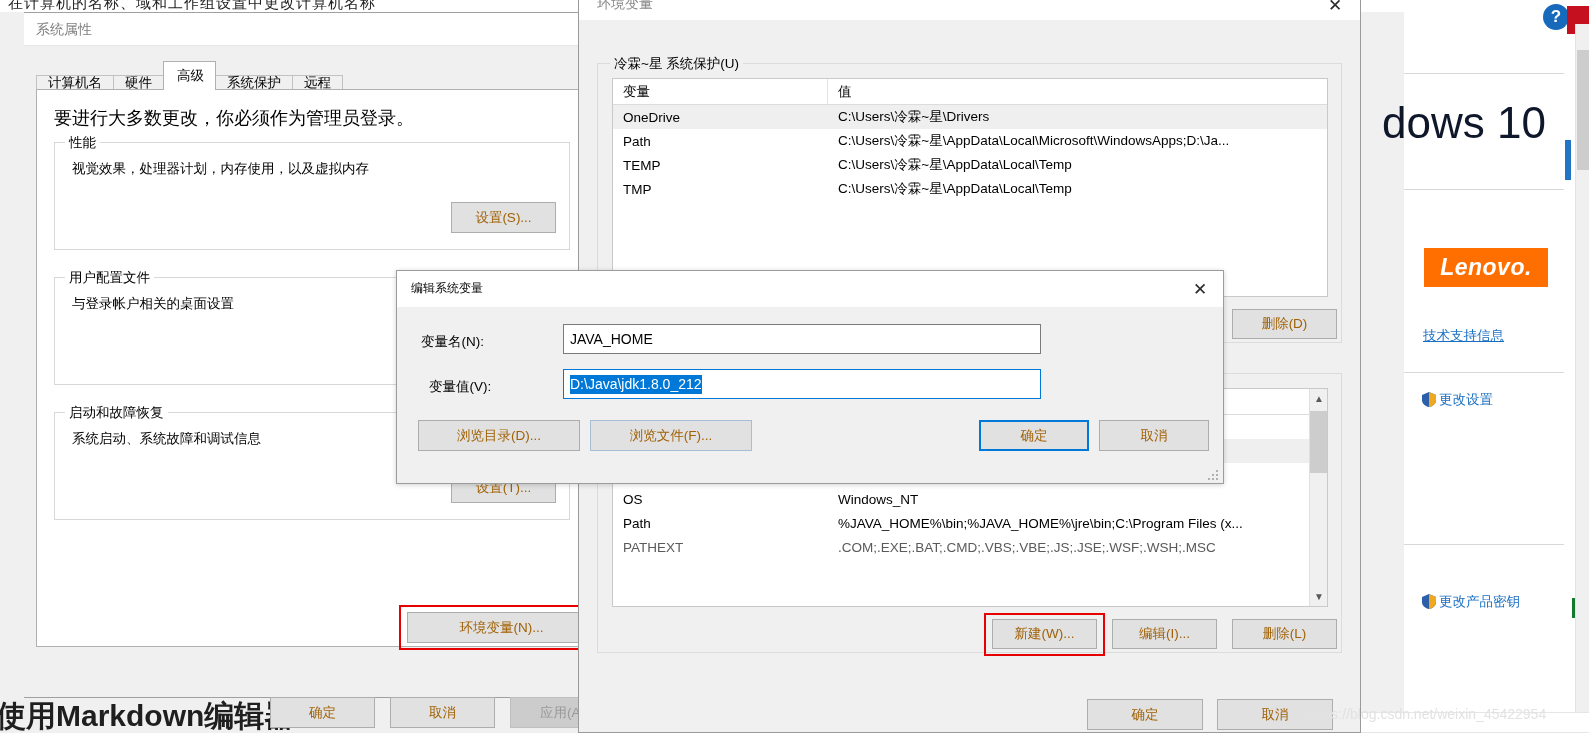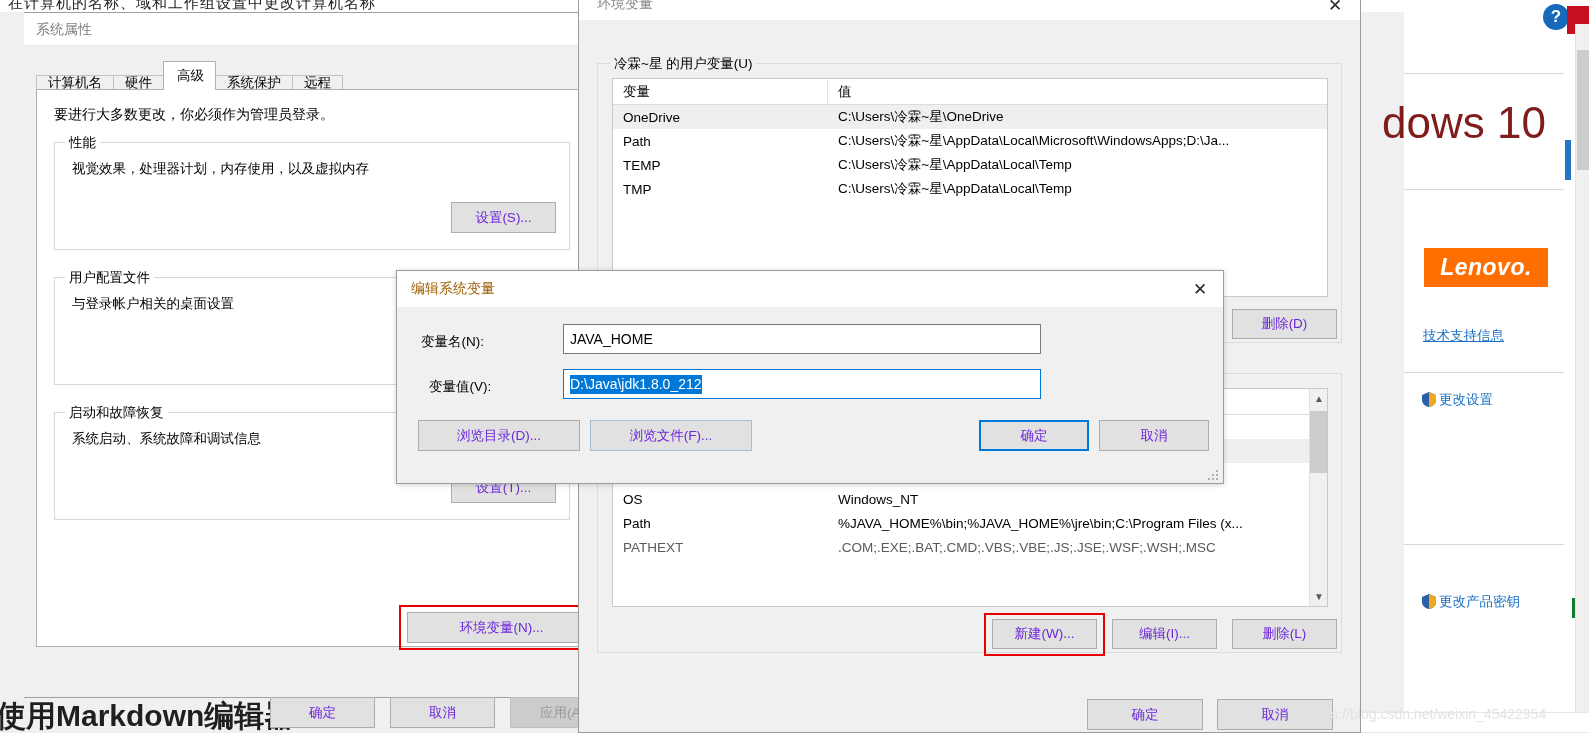--- a/index.html
+++ b/index.html
@@ -15,21 +15,21 @@
   #root { position: relative; width: 1589px; height: 733px; overflow: hidden; background:#fff; }
 
   
   .bg-panel { position:absolute; left:0; top:0; width:1589px; height:733px; background:#ffffff; }
   .bg-topstrip { position:absolute; left:0; top:0; width:1589px; height:12px; background:#fff; overflow:hidden; }
   .bg-topstrip-text { position:absolute; left:8px; top:-6px; font-size:15px; color:#222; white-space:nowrap; letter-spacing:1px; }
   .bg-leftband { position:absolute; left:0; top:12px; width:1589px; height:721px; background:#f0f0f0; }
 
   .sys-right { position:absolute; left:1404px; top:12px; width:185px; height:721px; background:#ffffff; }
   .sys-rule { position:absolute; left:1404px; width:160px; height:1px; background:#d8d8d8; }
-  .win10-word { position:absolute; left:1382px; top:98px; font-size:44px; color:#7f1d1d; white-space:nowrap; font-weight:300; }
+  .win10-word { position:absolute; left:1382px; top:98px; font-size:44px; color:#0f172a; white-space:nowrap; font-weight:300; }
   .lenovo-logo { position:absolute; left:1424px; top:248px; width:124px; height:39px; background:#ff6f00; color:#fff;
       font-size:23px; font-weight:bold; letter-spacing:0.5px; display:flex; align-items:center; justify-content:center;font-style:italic; }
   .blue-link { position:absolute; color:#1a6fc4; font-size:13.5px; white-space:nowrap; }
   .shield { display:inline-block; width:14px; height:15px; vertical-align:-3px; margin-right:3px; position:relative; }
   .shield svg { display:block; }
   .blue-vbar { position:absolute; left:1565px; top:140px; width:6px; height:40px; background:#2274c4; }
   .help-circle { position:absolute; right:20px; top:-8px; width:26px; height:26px; border-radius:50%; background:#1669bb;
       color:#fff; font-size:17px; font-weight:bold; display:flex; align-items:center; justify-content:center; }
   .red-close { position:absolute; right:0px; top:-6px; width:22px; height:28px; background:#c5101f; }
   .vscroll-right { position:absolute; right:0px; top:24px; width:14px; height:709px; background:#f0f0f0; border-left:1px solid #e3e3e3;}
@@ -44,28 +44,28 @@
   .sysprop-title { position:absolute; left:12px; top:8px; font-size:14px; color:#808080; }
   .sysprop-titlebar { position:absolute; left:0; top:0; width:576px; height:33px; background:#fff; border-bottom:1px solid #e6e6e6;}
   .sysprop-body { position:absolute; left:0; top:34px; width:576px; height:650px; background:#f0f0f0; }
 
   .tabstrip { position:absolute; left:12px; top:14px; height:29px; display:flex; align-items:flex-end; }
   .tab { height:15px; padding:0 11px; background:#f0f0f0; border:1px solid #c2c2c2; border-bottom:none;
       display:flex; align-items:center; font-size:13.5px; color:#000; margin-right:-1px; position:relative; }
   .tab.selected { height:29px; background:#ffffff; border-color:#b0b0b0; z-index:3;padding-left:13px; }
   .tabpage { position:absolute; left:12px; top:42px; width:550px; height:558px; background:#ffffff; border:1px solid #b0b0b0; }
 
-  .tp-note { position:absolute; left:17px; top:16px; font-size:14px; }
+  .tp-note { position:absolute; left:17px; top:16px; font-size:18px; }
 
   .groupbox { position:absolute; border:1px solid #d8d8d8; }
   .gb-title { position:absolute; top:-9px; left:10px; background:#ffffff; padding:0 4px; font-size:13.5px; }
   .gb-text { position:absolute; left:17px; top:17px; font-size:13.5px; }
 
   .btn {
-    background:#e1e1e1; border:1px solid #adadad; font-size:13.5px; color:#6d28d9;
+    background:#e1e1e1; border:1px solid #adadad; font-size:13.5px; color:#a16207;
     display:flex; align-items:center; justify-content:center; font-family:inherit; padding:0;
   }
   .btn.disabled { color:#9a9a9a; background:#cccccc; border-color:#bfbfbf; }
   .btn.default { border:2px solid #0078d7; background:#e1e1e1; }
   .btn.flat-light { background:#e1e1e1; border:1px solid #a6bed4; }
 
   .redbox { position:absolute; border:2px solid #e60000; }
 
   
   .envwin {
@@ -93,21 +93,21 @@
   .scrollbar { position:absolute; right:0; top:0; width:18px; bottom:0; background:#f0f0f0; border-left:1px solid #e0e0e0; }
   .sb-arrow { width:18px; height:19px; display:flex; align-items:center; justify-content:center; font-size:10px; color:#5a5a5a; background:#f0f0f0;}
   .sb-thumb { position:absolute; left:0; width:18px; background:#cdcdcd; }
 
   
   .editdlg {
     position:absolute; left:396px; top:270px; width:828px; height:214px;
     background:#f0f0f0; border:1px solid #9c9c9c; box-shadow:0 1px 5px rgba(0,0,0,0.18);
   }
   .ed-titlebar { position:absolute; left:0; top:0; width:826px; height:36px; background:#ffffff; }
-  .ed-title { position:absolute; left:14px; top:9px; font-size:14px; color:#a16207; }
+  .ed-title { position:absolute; left:14px; top:9px; font-size:12px; color:#000000; }
   .ed-close { position:absolute; right:8px; top:7px; width:30px; height:22px; display:flex; align-items:center; justify-content:center;
       font-size:17px; color:#2b2b2b; }
   .ed-label { position:absolute; font-size:13.5px; }
   .ed-input { position:absolute; background:#fff; border:1px solid #7a7a7a; height:30px; font-size:14px;
       display:flex; align-items:center; padding-left:6px; }
   .ed-input.focused { border:1px solid #0078d7; }
   .sel-text { background:#0078d7; color:#ffffff; padding:1px 0 2px 0; }
   .grip { position:absolute; right:3px; bottom:3px; width:12px; height:12px; }
   .grip i { position:absolute; width:2px; height:2px; background:#b0b0b0; }
 
@@ -220,30 +220,30 @@
     </div>
   </div>
 
   <div class="envwin">
     <div class="env-titlebar">
       <div class="env-title">环境变量</div>
       <div class="env-close">✕</div>
     </div>
 
     <div class="env-group" style="left:18px; top:76px; width:745px; height:280px;">
-      <div class="env-group-title">冷霖~星 的用户变量(U)</div>
+      <div class="env-group-title">冷霖~星 系统保护(U)</div>
 
       <div class="vtable" style="left:14px; top:14px; width:716px; height:219px;">
         <div class="vt-head">
           <div class="vt-col1">变量</div>
           <div class="vt-col2">值</div>
         </div>
         <div class="vt-row sel">
           <div class="c1">OneDrive</div>
-          <div class="c2">C:\Users\冷霖~星\OneDrive</div>
+          <div class="c2">C:\Users\冷霖~星\Drivers</div>
         </div>
         <div class="vt-row">
           <div class="c1">Path</div>
           <div class="c2">C:\Users\冷霖~星\AppData\Local\Microsoft\WindowsApps;D:\Ja...</div>
         </div>
         <div class="vt-row">
           <div class="c1">TEMP</div>
           <div class="c2">C:\Users\冷霖~星\AppData\Local\Temp</div>
         </div>
         <div class="vt-row">

